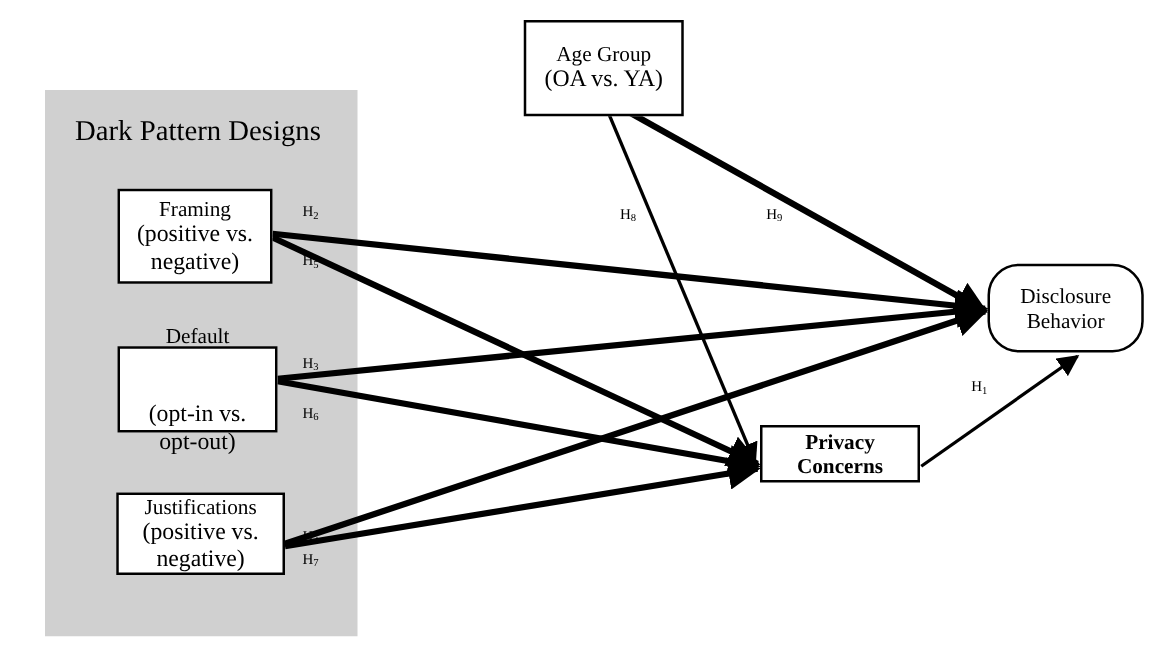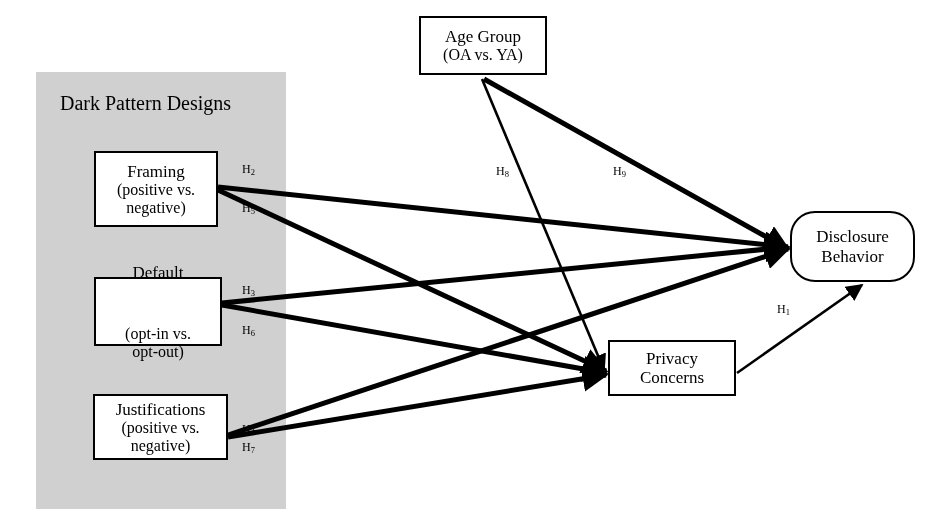--- a/index.html
+++ b/index.html
@@ -17,21 +17,21 @@
   }
   #diagram-svg {
     position: absolute;
     left: 0;
     top: 0;
     width: 935px;
     height: 519px;
   }
   .panel-title {
     position: absolute;
-    font-size: 20px;
+    font-size: 23px;
     color: #000000;
     white-space: nowrap;
   }
   .node-box {
     position: absolute;
     box-sizing: border-box;
     background: #ffffff;
     border: 2px solid #000000;
     display: flex;
     flex-direction: column;
@@ -39,21 +39,21 @@
     justify-content: center;
     text-align: center;
     line-height: 1.12;
     color: #000000;
   }
   .node-main {
     font-size: 17px;
     white-space: nowrap;
   }
   .node-sub {
-    font-size: 16px;
+    font-size: 19px;
   }
   .node-sub-line {
     display: block;
     white-space: nowrap;
   }
   .hyp-label {
     position: absolute;
     font-size: 12px;
     color: #000000;
     white-space: nowrap;
@@ -114,28 +114,28 @@
   </div>
 
   <div class="node-box" style="left:93px; top:394px; width:135px; height:66px;">
     <span class="node-main">Justifications</span>
     <span class="node-sub">
       <span class="node-sub-line">(positive vs.</span>
       <span class="node-sub-line">negative)</span>
     </span>
   </div>
 
-  <div class="node-box" style="left:419px; top:16px; width:128px; height:59px;">
+  <div class="node-box" style="left:419px; top:16px; width:128px; height:77px;">
     <span class="node-main">Age Group</span>
     <span class="node-sub">
       <span class="node-sub-line">(OA vs. YA)</span>
     </span>
   </div>
 
-  <div class="node-box" style="left:608px; top:340px; width:128px; height:56px;">
+  <div class="node-box" style="left:608px; top:340px; width:128px; height:46px;font-weight:bold;">
     <span class="node-main">Privacy</span>
     <span class="node-main">Concerns</span>
   </div>
 
   <div class="node-box" style="left:790px; top:211px; width:125px; height:71px;border-radius:25px;">
     <span class="node-main">Disclosure</span>
     <span class="node-main">Behavior</span>
   </div>
 
   <div id="hyp-layer">

